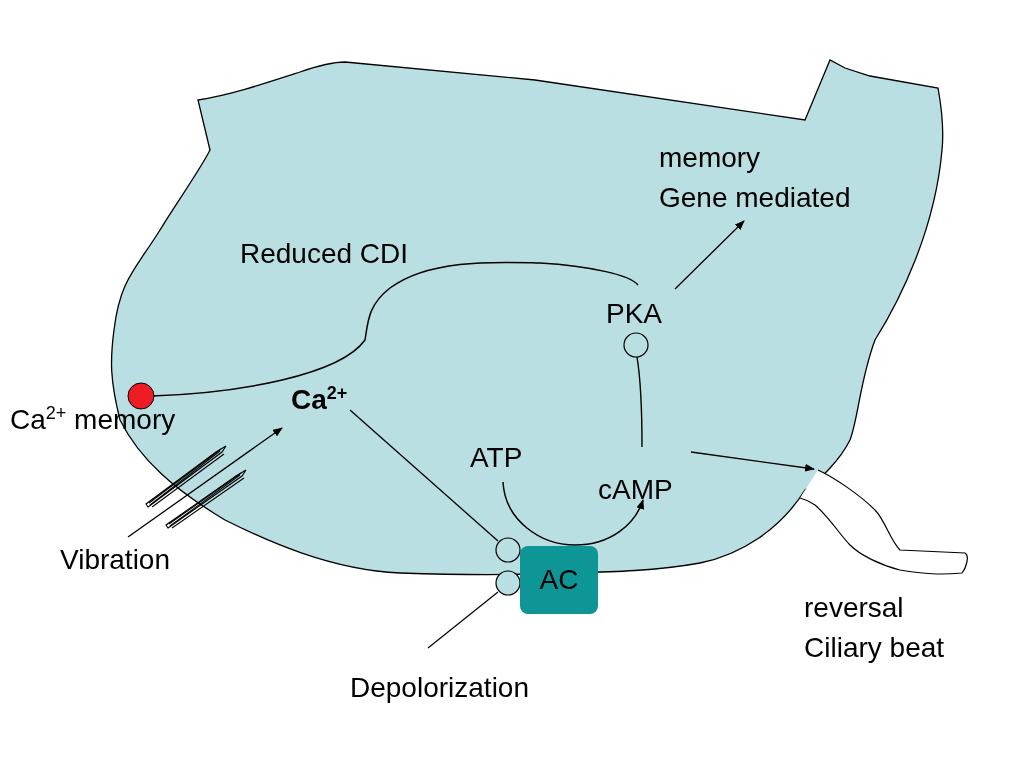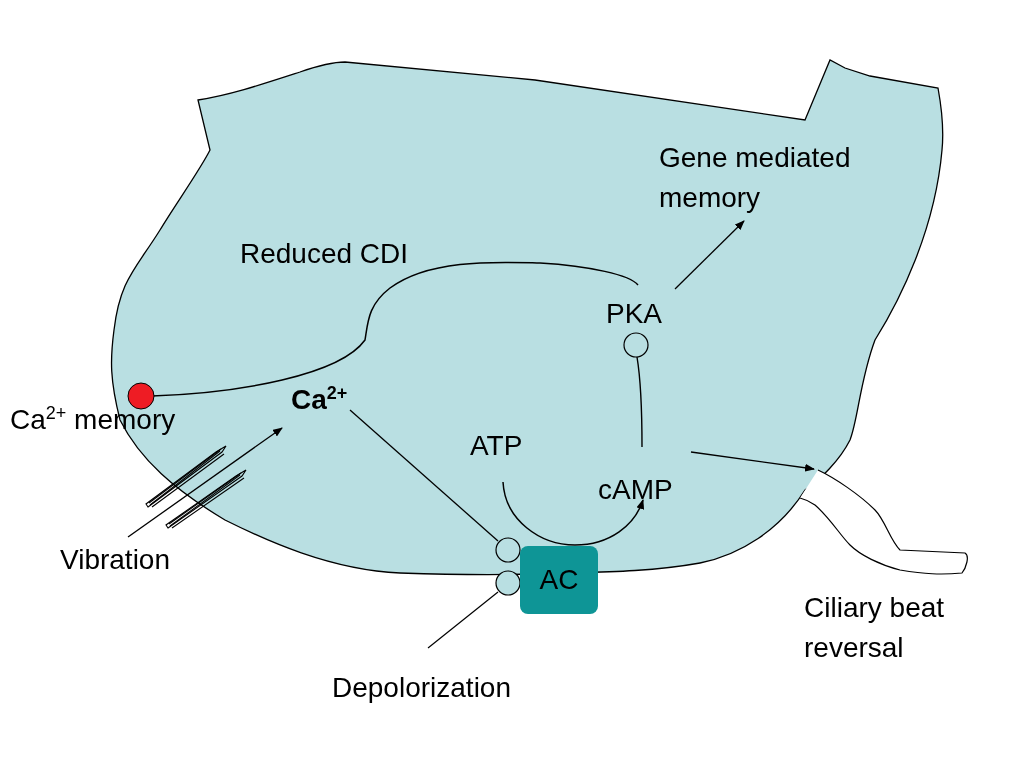--- a/index.html
+++ b/index.html
@@ -67,44 +67,44 @@
     <path d="M168,528 L242,476 L246,470 L236,476 L166,525 Z"></path>
     <path d="M170,526 L240,475"></path>
     <path d="M172,528 L244,478"></path>
     <path d="M169,524 L241,473"></path>
   </g>
 
   <circle cx="141" cy="396" r="13" fill="#ee1c24" stroke="#000" stroke-width="1"></circle>
 </svg>
 
 <div class="lbl" style="left:659px; top:138px;">
+  <div>memory</div>
   <div>Gene mediated</div>
-  <div>memory</div>
 </div>
 
 <div class="lbl" style="left:206px; top:234px;margin-left:34px;">Reduced CDI</div>
 
 <div class="lbl" style="left:606px; top:294px;">PKA</div>
 
 <div class="lbl" style="left:10px; top:400px;">
   <span>Ca</span><sup>2+</sup><span> memory</span>
 </div>
 
 <div class="lbl" style="left:291px; top:380px;font-weight:bold;">
   <span>Ca</span><sup>2+</sup>
 </div>
 
-<div class="lbl" style="left:470px; top:426px;">ATP</div>
+<div class="lbl" style="left:470px; top:438px;">ATP</div>
 
 <div class="lbl" style="left:598px; top:470px;">cAMP</div>
 
 <div class="lbl" style="left:43px; top:540px;margin-left:17px;">Vibration</div>
 
 <div class="ac-box" style="background: rgb(14, 149, 150);">
   <span>AC</span>
 </div>
 
-<div class="lbl" style="left:332px; top:668px;">Depolorization</div>
+<div class="lbl" style="left:350px; top:668px;">Depolorization</div>
 
 <div class="lbl" style="left:804px; top:588px;">
+  <div>reversal</div>
   <div>Ciliary beat</div>
-  <div>reversal</div>
 </div>
 
 </body></html>

